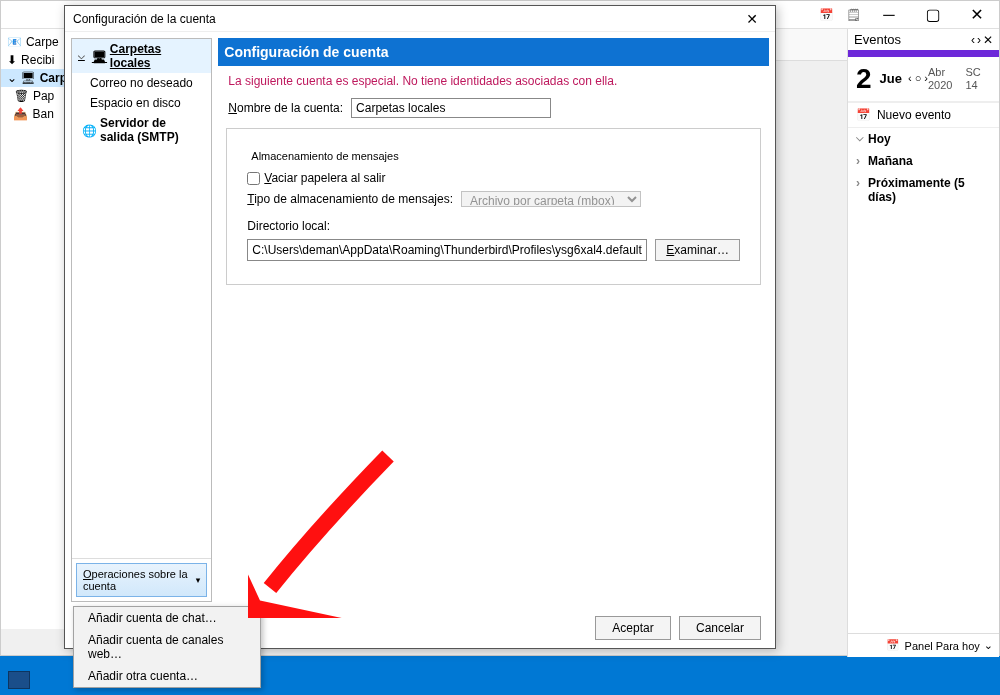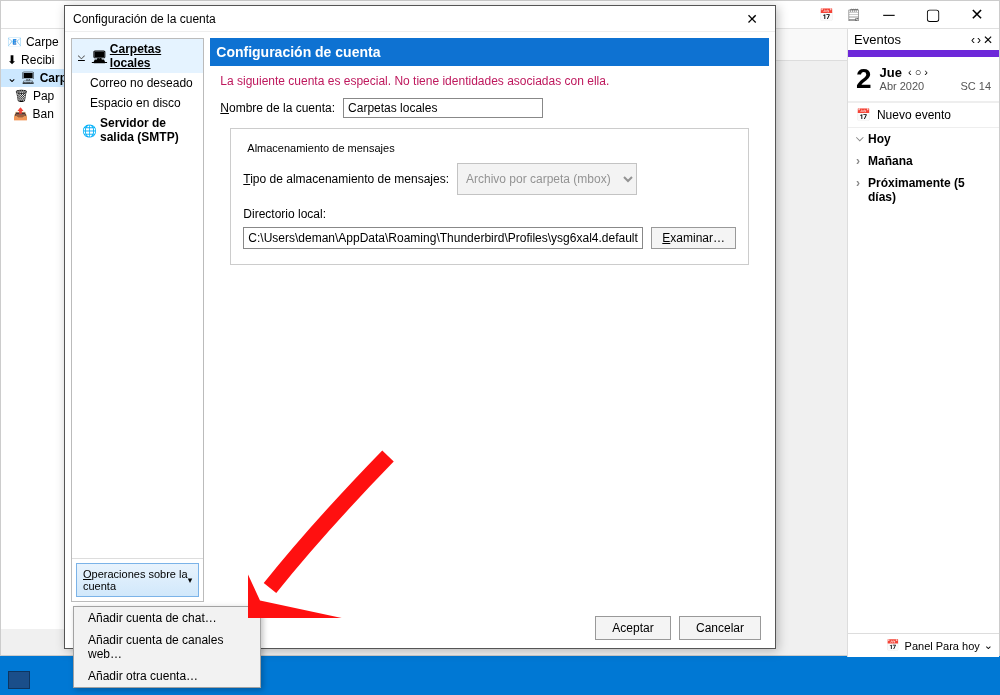--- a/index.html
+++ b/index.html
@@ -17,21 +17,21 @@
 .bg-left-tree .tree-item { padding: 2px 6px; white-space: nowrap; display: flex; align-items: center; gap: 4px; }
 .bg-left-tree .tree-item.sel { background: #cce8ff; }
 
 
 .events-panel { position: absolute; top: 28px; right: 0; width: 152px; height: 628px; background: #fff; border-left: 1px solid #ddd; font-size: 12px; }
 .events-header { display: flex; align-items: center; height: 28px; padding: 0 6px; border-bottom: 7px solid #6d28d9; }
 .events-header .title { flex: 1; font-size: 13px; }
 .events-header .nav { display: flex; gap: 2px; }
 .events-date { padding: 6px 8px; display: flex; align-items: center; gap: 8px; border-bottom: 1px solid #eee;}
 .events-date .bignum { font-size: 28px; font-weight: bold;}
-.events-date .daycol { display: flex; flex-direction: column; font-size: 11px; line-height: 1.2; flex:1;}
+.events-date .daycol { display: flex; flex-direction: row; font-size: 11px; line-height: 1.2; flex:1;}
 .events-date .daycol .day { font-weight: bold; font-size: 13px; }
 .events-date .nav2 { display: flex; gap: 3px; font-size:11px;}
 .events-date .line2 { display:flex; justify-content:space-between; font-size:11px; color:#555;}
 .events-newbtn { margin: 0; padding: 5px 8px; display: flex; align-items: center; gap: 6px; border-top:1px solid #eee; border-bottom:1px solid #eee; }
 .events-list .ev-item { padding: 4px 8px 4px 20px; position: relative; font-weight: bold; }
 .events-list .ev-item::before { content: "›"; position: absolute; left: 8px; color: #888; }
 .events-list .ev-item.exp::before { content: "⌵"; font-size:10px; top:4px;}
 .events-bottom { position: absolute; bottom: 0; right: 0; left:0; height: 24px; border-top: 1px solid #ddd; display: flex; align-items: center; justify-content: flex-end; padding: 0 6px; font-size: 11px; gap:4px;}
 
 
@@ -50,24 +50,24 @@
 .acct-tree .ti .ic { width:14px; height:12px; display:inline-block; }
 .ops-btn-wrap { padding: 4px; border-top: 1px solid #ddd; position: relative; }
 .ops-btn { width: 100%; height: 20px; border: 1px solid #7bb3e8; background: linear-gradient(#e8f3fd,#d1e8fb); font-size: 11px; text-align: left; padding: 16px 6px; display: flex; align-items: center; justify-content: space-between; }
 .ops-btn .caret { font-size: 9px; }
 
 .acct-detail { flex: 1; display: flex; flex-direction: column; font-size: 12px; }
 .det-header { background: #0e72d2; color: #fff; padding: 6px 6px; font-size: 14px; font-weight: bold; }
 .det-info { padding: 8px 10px 6px; color: #be185d; }
 .det-row { display: flex; align-items: center; gap: 8px; padding: 4px 10px; }
 .det-row input[type=text] { border: 1px solid #888; padding: 2px 4px; font-size: 12px; height: 20px; width: 200px; }
-.fieldset { border: 1px solid #ccc; margin: 6px 20px; padding: 12px; }
+.fieldset { border: 1px solid #ccc; margin: 6px 8px; padding: 20px; }
 .fieldset .fs-title { font-size: 11px; margin: -14px 0 6px 0; background: #fff; display: inline-block; padding: 0 4px; }
 .fieldset .row { display: flex; align-items: center; gap: 8px; padding: 3px 0; }
-.fieldset select { border: 1px solid #aaa; background: #eee; padding: 1px 4px; font-size: 12px; height: 32px; width: 180px; color:#666;}
+.fieldset select { border: 1px solid #aaa; background: #eee; padding: 1px 4px; font-size: 12px; height: 16px; width: 180px; color:#666;}
 .fieldset .dirinput { width: 400px; border: 1px solid #888; padding: 2px 4px; font-size: 12px; height: 22px; }
 .fieldset .browse { border: 1px solid #999; background: #f4f4f4; padding: 2px 10px; font-size: 12px; height: 22px; }
 .cb { display: inline-flex; align-items: center; gap: 4px; }
 .cb input { width: 13px; height: 13px; }
 
 .dlg-buttons { display: flex; justify-content: flex-end; gap: 8px; padding: 8px 14px; margin-left: 24px; }
 .dlg-buttons button { border: 1px solid #999; background: #f4f4f4; padding: 3px 16px; font-size: 12px; height: 24px; min-width: 76px; }
 
 
 .dropdown { position: absolute; left: 73px; top: 606px; width: 188px; background: #f2f2f2; border: 1px solid #a2a2a2; box-shadow: 2px 2px 6px rgba(0,0,0,0.25); font-size: 12px; z-index: 20; }
@@ -182,20 +182,26 @@
     <div class="acct-detail">
       <div class="det-header">Configuración de cuenta</div>
       <div class="det-info">La siguiente cuenta es especial. No tiene identidades asociadas con ella.</div>
       <div class="det-row">
         <span><span class="u">N</span><span id="anl-rest">ombre de la cuenta:</span></span>
         <input type="text" value="Carpetas locales" style="">
       </div>
       <fieldset class="fieldset">
         <div class="fs-title">Almacenamiento de mensajes</div>
         <div class="row">
+          <label class="cb">
+            <input type="checkbox" style="">
+            <span><span class="u">V</span><span id="et-rest">aciar papelera al salir</span></span>
+          </label>
+        </div>
+        <div class="row">
           <span><span class="u">T</span><span id="st-rest">ipo de almacenamiento de mensajes:</span></span>
           <select disabled="">
             <option>Archivo por carpeta (mbox)</option>
           </select>
         </div>
         <div class="row" style="margin-top:6px;">
           <span>Directorio local:</span>
         </div>
         <div class="row">
           <input class="dirinput" type="text" value="C:\Users\deman\AppData\Roaming\Thunderbird\Profiles\ysg6xal4.default\Mail\Loc" style="">

